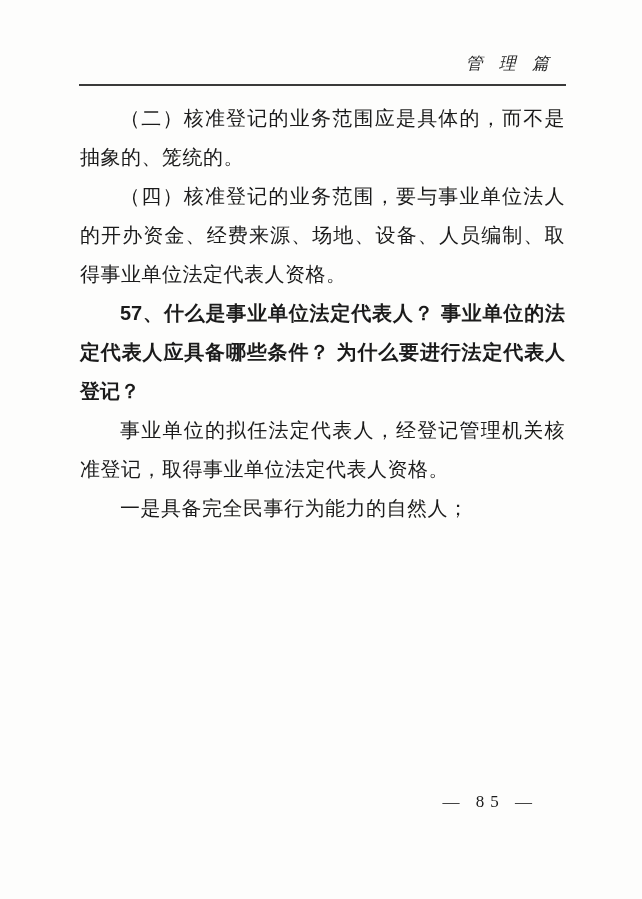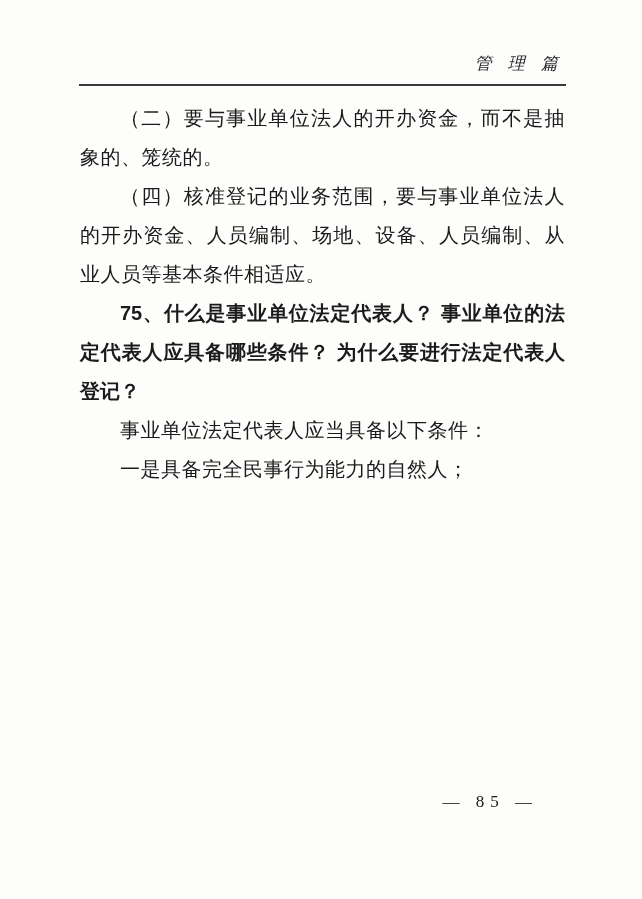--- a/index.html
+++ b/index.html
@@ -13,21 +13,21 @@
     height: 899px;
     margin: 0 auto;
     background: #fdfdfc;
     color: #1b1b1b;
     font-family: "Liberation Serif", serif;
     overflow: hidden;
   }
   .running-header {
     position: absolute;
     top: 52px;
-    right: 78px;
+    right: 87px;
     font-size: 17px;
     font-style: italic;
     letter-spacing: 6px;
     color: #2a2a2a;
     white-space: nowrap;
   }
   .header-rule {
     position: absolute;
     top: 84px;
     left: 79px;
@@ -69,23 +69,23 @@
 </head>
 <body>
 
 <div class="page">
 
   <div class="running-header">管 理 篇</div>
 
   <div class="header-rule"></div>
 
   <div class="content">
-    <p>（二）要与事业单位法人的开办资金，而不是抽象的、笼统的。</p>
-    <p>（四）核准登记的业务范围，要与事业单位法人的开办资金、人员编制、场地、设备、人员编制、从业人员等基本条件相适应。</p>
-    <p class="bold-heading">75、什么是事业单位法定代表人？ 事业单位的法定代表人应具备哪些条件？ 为什么要进行法定代表人登记？</p>
-    <p>事业单位法定代表人应当具备以下条件：</p>
+    <p>（二）核准登记的业务范围应是具体的，而不是抽象的、笼统的。</p>
+    <p>（四）核准登记的业务范围，要与事业单位法人的开办资金、经费来源、场地、设备、人员编制、取得事业单位法定代表人资格。</p>
+    <p class="bold-heading">57、什么是事业单位法定代表人？ 事业单位的法定代表人应具备哪些条件？ 为什么要进行法定代表人登记？</p>
+    <p>事业单位的拟任法定代表人，经登记管理机关核准登记，取得事业单位法定代表人资格。</p>
     <p>一是具备完全民事行为能力的自然人；</p>
 
   </div>
 
   <div class="page-number">— 85 —</div>
 
 </div>
 
 </body></html>

